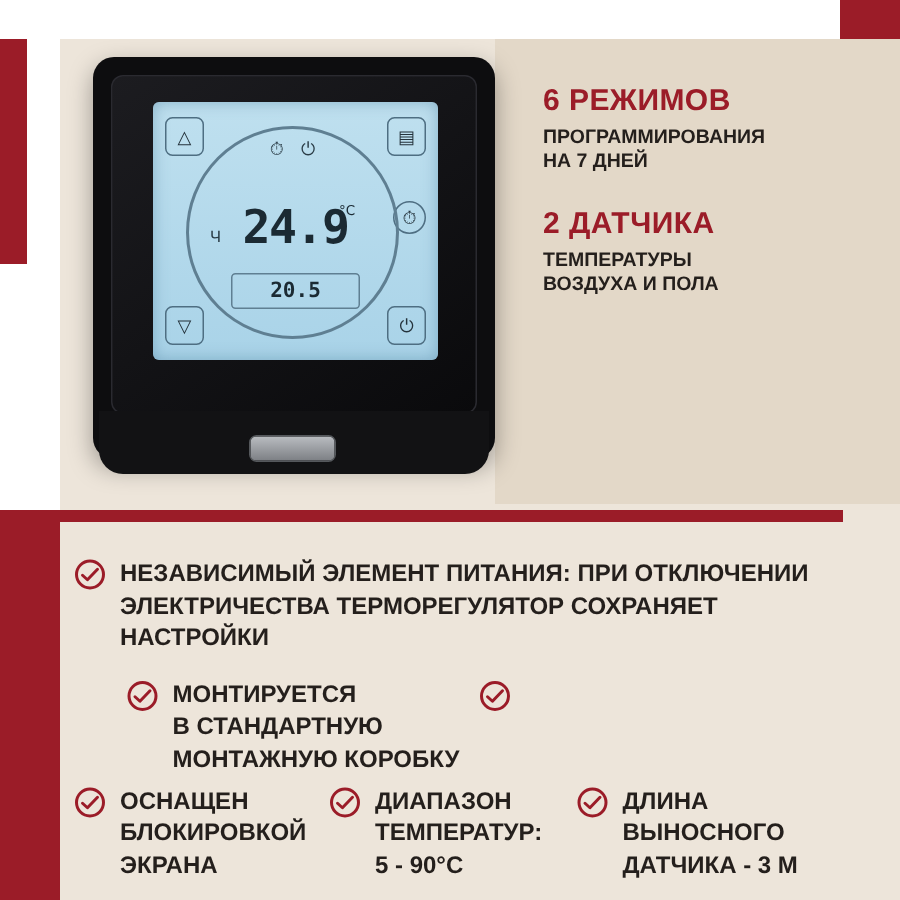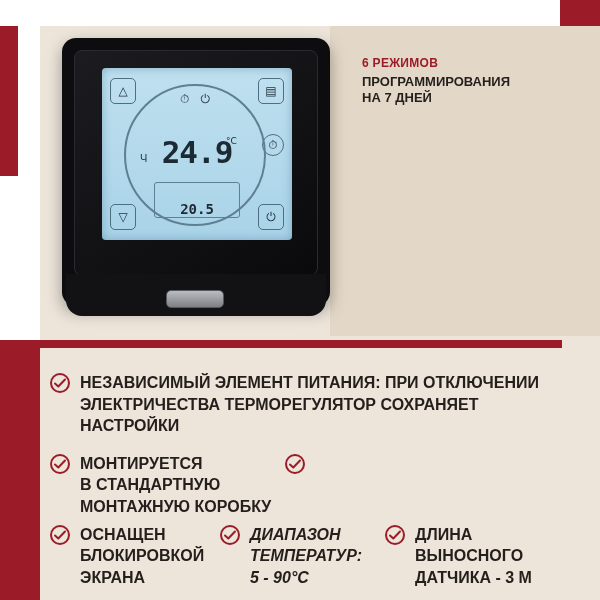--- a/index.html
+++ b/index.html
@@ -110,24 +110,24 @@
   }
   .big-temp-unit {
     position: absolute;
     left: 100px; top: 50px;
     font-size: 9px; color: #1b2a33;
     font-family: "DejaVu Sans", sans-serif;
   }
   .sub-temp-box {
     position: absolute;
     left: 28px; top: 96px;
-    width: 86px; height: 36px;
+    width: 86px; height: 24px;
     border: 1px solid #5f7f92;
     border-radius: 3px;
-    display: flex; align-items: flex-end; justify-content: center;
+    display: flex; align-items: center; justify-content: center;
   }
   .sub-temp {
     font-family: "DejaVu Sans Mono", monospace;
     font-size: 14px; color: #1b2a33; font-weight: bold;
   }
   .dial-icons {
     position: absolute; left: 0; top: 6px; width: 142px;
     text-align: center; color: #2b3d47; font-size: 12px;
     letter-spacing: 4px;
   }
@@ -152,21 +152,21 @@
   .scr-btn.mr { left: 160px; top: 66px; border: 1.5px solid #4e6e82; border-radius:50%; width:22px;height:22px; }
 
   
   .headlines {
     position: absolute;
     left: 362px; top: 56px;
     width: 228px;
   }
   .hl-title {
     color: #9b1c28;
-    font-size: 12px; font-weight: bold;
+    font-size: 20px; font-weight: bold;
     letter-spacing: 0.3px;
     margin-bottom: 4px;
   }
   .hl-sub {
     color: #241f1c;
     font-size: 13px; font-weight: bold;
     line-height: 1.25;
   }
   .hl-group { margin-bottom: 22px; }
 
@@ -184,28 +184,28 @@
     border-radius: 50%;
     margin-right: 10px;
     position: relative;
     top: 1px;
   }
   .check svg { display: block; }
   .bullet-text {
     font-size: 16px; font-weight: bold; color: #241f1c;
     line-height: 1.35;
   }
-  .cols { display: flex; }
+  .cols { display: flex; justify-content: flex-end; }
   .col { display: flex; }
   .col-a { width: 235px; }
   .col-b { width: 260px; }
   .cols3 { display: flex; margin-top: 6px; }
   .c3 { display: flex; }
   .c3a { width: 170px; }
-  .c3b { width: 165px; font-style: italic; }
+  .c3b { width: 165px; }
   .c3c { width: 170px; }
 </style>
 </head>
 <body>
 
 <div class="page">
 
   <div class="bg-beige-main"></div>
   <div class="bg-beige-dark"></div>
   <div class="bg-left-white"></div>
@@ -242,20 +242,23 @@
     <div class="device-latch"></div>
   </div>
 
   <div class="headlines">
     <div class="hl-group">
       <div class="hl-title">6 РЕЖИМОВ</div>
       <div class="hl-sub" style="white-space:pre-line">ПРОГРАММИРОВАНИЯ
 НА 7 ДНЕЙ</div>
     </div>
     <div class="hl-group">
+      <div class="hl-title">2 ДАТЧИКА</div>
+      <div class="hl-sub" style="white-space:pre-line">ТЕМПЕРАТУРЫ
+ВОЗДУХА И ПОЛА</div>
     </div>
   </div>
 
   <div class="bullets">
 
     <div class="bullet-row">
       <div class="check">
         <svg width="16" height="16" viewBox="0 0 16 16">
             <path d="M3 8.5 L6.3 11.5 L13 4.5" fill="none" stroke="#9b1c28" stroke-width="2" stroke-linecap="round" stroke-linejoin="round"></path>
           </svg>

